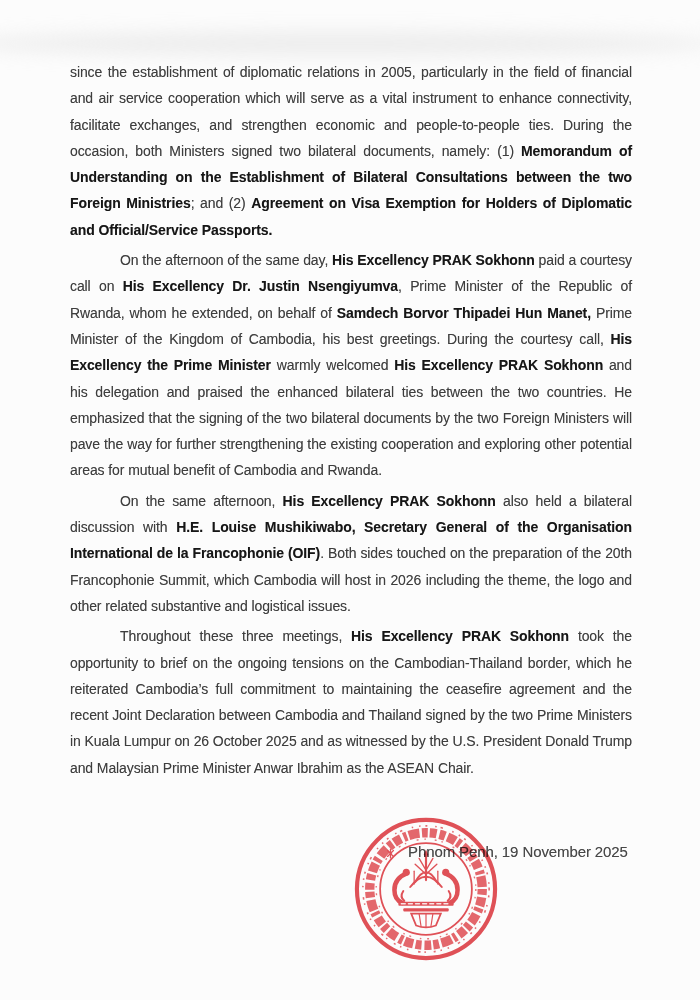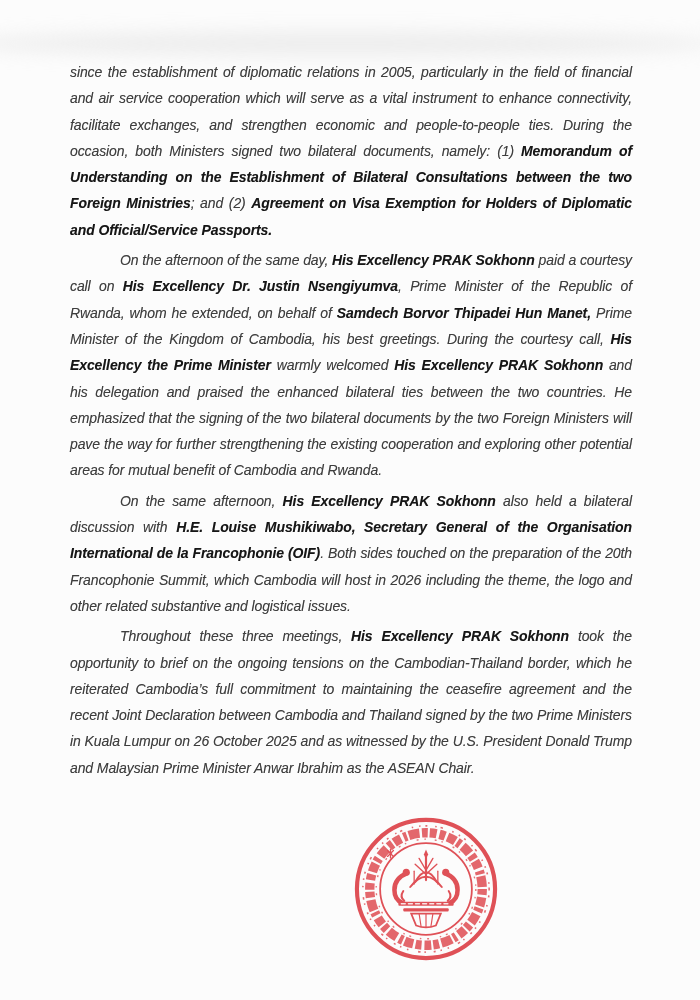--- a/index.html
+++ b/index.html
@@ -25,21 +25,20 @@
     pointer-events:none;
   }
   .body-text{
     position:absolute;left:70px;top:59px;width:562px;
   }
   .body-text p{
     margin:0 0 4px 0;
     font-size:14px;line-height:26.3px;letter-spacing:-0.1px;
     text-align:justify;color:var(--body-text);
     text-shadow:0 0 .5px rgba(70,70,70,.45);
-    font-style:italic;
   }
   .body-text p.indent{text-indent:50px;}
   .body-text strong{font-weight:700;color:var(--bold-text);}
   .dateline{
     position:absolute;left:408px;top:843px;
     font-size:15px;letter-spacing:-0.1px;color:var(--dateline-text);
     text-shadow:0 0 .5px rgba(70,70,70,.45);
     z-index:2;
   }
   .seal{
@@ -55,20 +54,21 @@
 
   <div class="top-shadow"></div>
 
   <div class="body-text">
       <p><span>since the establishment of diplomatic relations in 2005, particularly in the field of financial and air service cooperation which will serve as a vital instrument to enhance connectivity, facilitate exchanges, and strengthen economic and people-to-people ties. During the occasion, both Ministers signed two bilateral documents, namely: (1) </span><strong>Memorandum of Understanding on the Establishment of Bilateral Consultations between the two Foreign Ministries</strong><span>; and (2) </span><strong>Agreement on Visa Exemption for Holders of Diplomatic and Official/Service Passports.</strong></p>
       <p class="indent"><span>On the afternoon of the same day, </span><strong>His Excellency PRAK Sokhonn</strong><span> paid a courtesy call on </span><strong>His Excellency Dr. Justin Nsengiyumva</strong><span>, Prime Minister of the Republic of Rwanda, whom he extended, on behalf of </span><strong>Samdech Borvor Thipadei Hun Manet,</strong><span> Prime Minister of the Kingdom of Cambodia, his best greetings. During the courtesy call, </span><strong>His Excellency the Prime Minister</strong><span> warmly welcomed </span><strong>His Excellency PRAK Sokhonn</strong><span> and his delegation and praised the enhanced bilateral ties between the two countries. He emphasized that the signing of the two bilateral documents by the two Foreign Ministers will pave the way for further strengthening the existing cooperation and exploring other potential areas for mutual benefit of Cambodia and Rwanda.</span></p>
       <p class="indent"><span>On the same afternoon, </span><strong>His Excellency PRAK Sokhonn</strong><span> also held a bilateral discussion with </span><strong>H.E. Louise Mushikiwabo, Secretary General of the Organisation International de la Francophonie (OIF)</strong><span>. Both sides touched on the preparation of the 20th Francophonie Summit, which Cambodia will host in 2026 including the theme, the logo and other related substantive and logistical issues.</span></p>
       <p class="indent"><span>Throughout these three meetings, </span><strong>His Excellency PRAK Sokhonn</strong><span> took the opportunity to brief on the ongoing tensions on the Cambodian-Thailand border, which he reiterated Cambodia’s full commitment to maintaining the ceasefire agreement and the recent Joint Declaration between Cambodia and Thailand signed by the two Prime Ministers in Kuala Lumpur on 26 October 2025 and as witnessed by the U.S. President Donald Trump and Malaysian Prime Minister Anwar Ibrahim as the ASEAN Chair.</span></p>
     </div>
 
+  <div class="dateline">Phnom Penh, 19 November 2025</div>
 
   <svg class="seal" viewBox="0 0 150 150" aria-hidden="true">
     <g fill="none" stroke="var(--seal-red)">
       <circle cx="75" cy="75" r="70" stroke-width="4.2"></circle>
       <circle cx="75" cy="75" r="46.5" stroke-width="1.8"></circle>
       <circle cx="75" cy="75" r="57" stroke-width="9.5" opacity="0.88" stroke-dasharray="6 2.5 9 2 4 3 10 2.5 5 2 8 3 3.5 2 11 2.5 6 2 7 3"></circle>
       <circle cx="75" cy="75" r="64" stroke-width="1.6" opacity="0.85" stroke-dasharray="1.5 5 2 8 1.5 4 2.5 10 1.5 6"></circle>
       <circle cx="75" cy="75" r="50.5" stroke-width="1.4" opacity="0.8" stroke-dasharray="2 6 1.5 9 2 5 1.5 11"></circle>
     </g>
     <g stroke="var(--seal-red)" fill="none" stroke-linecap="round">

